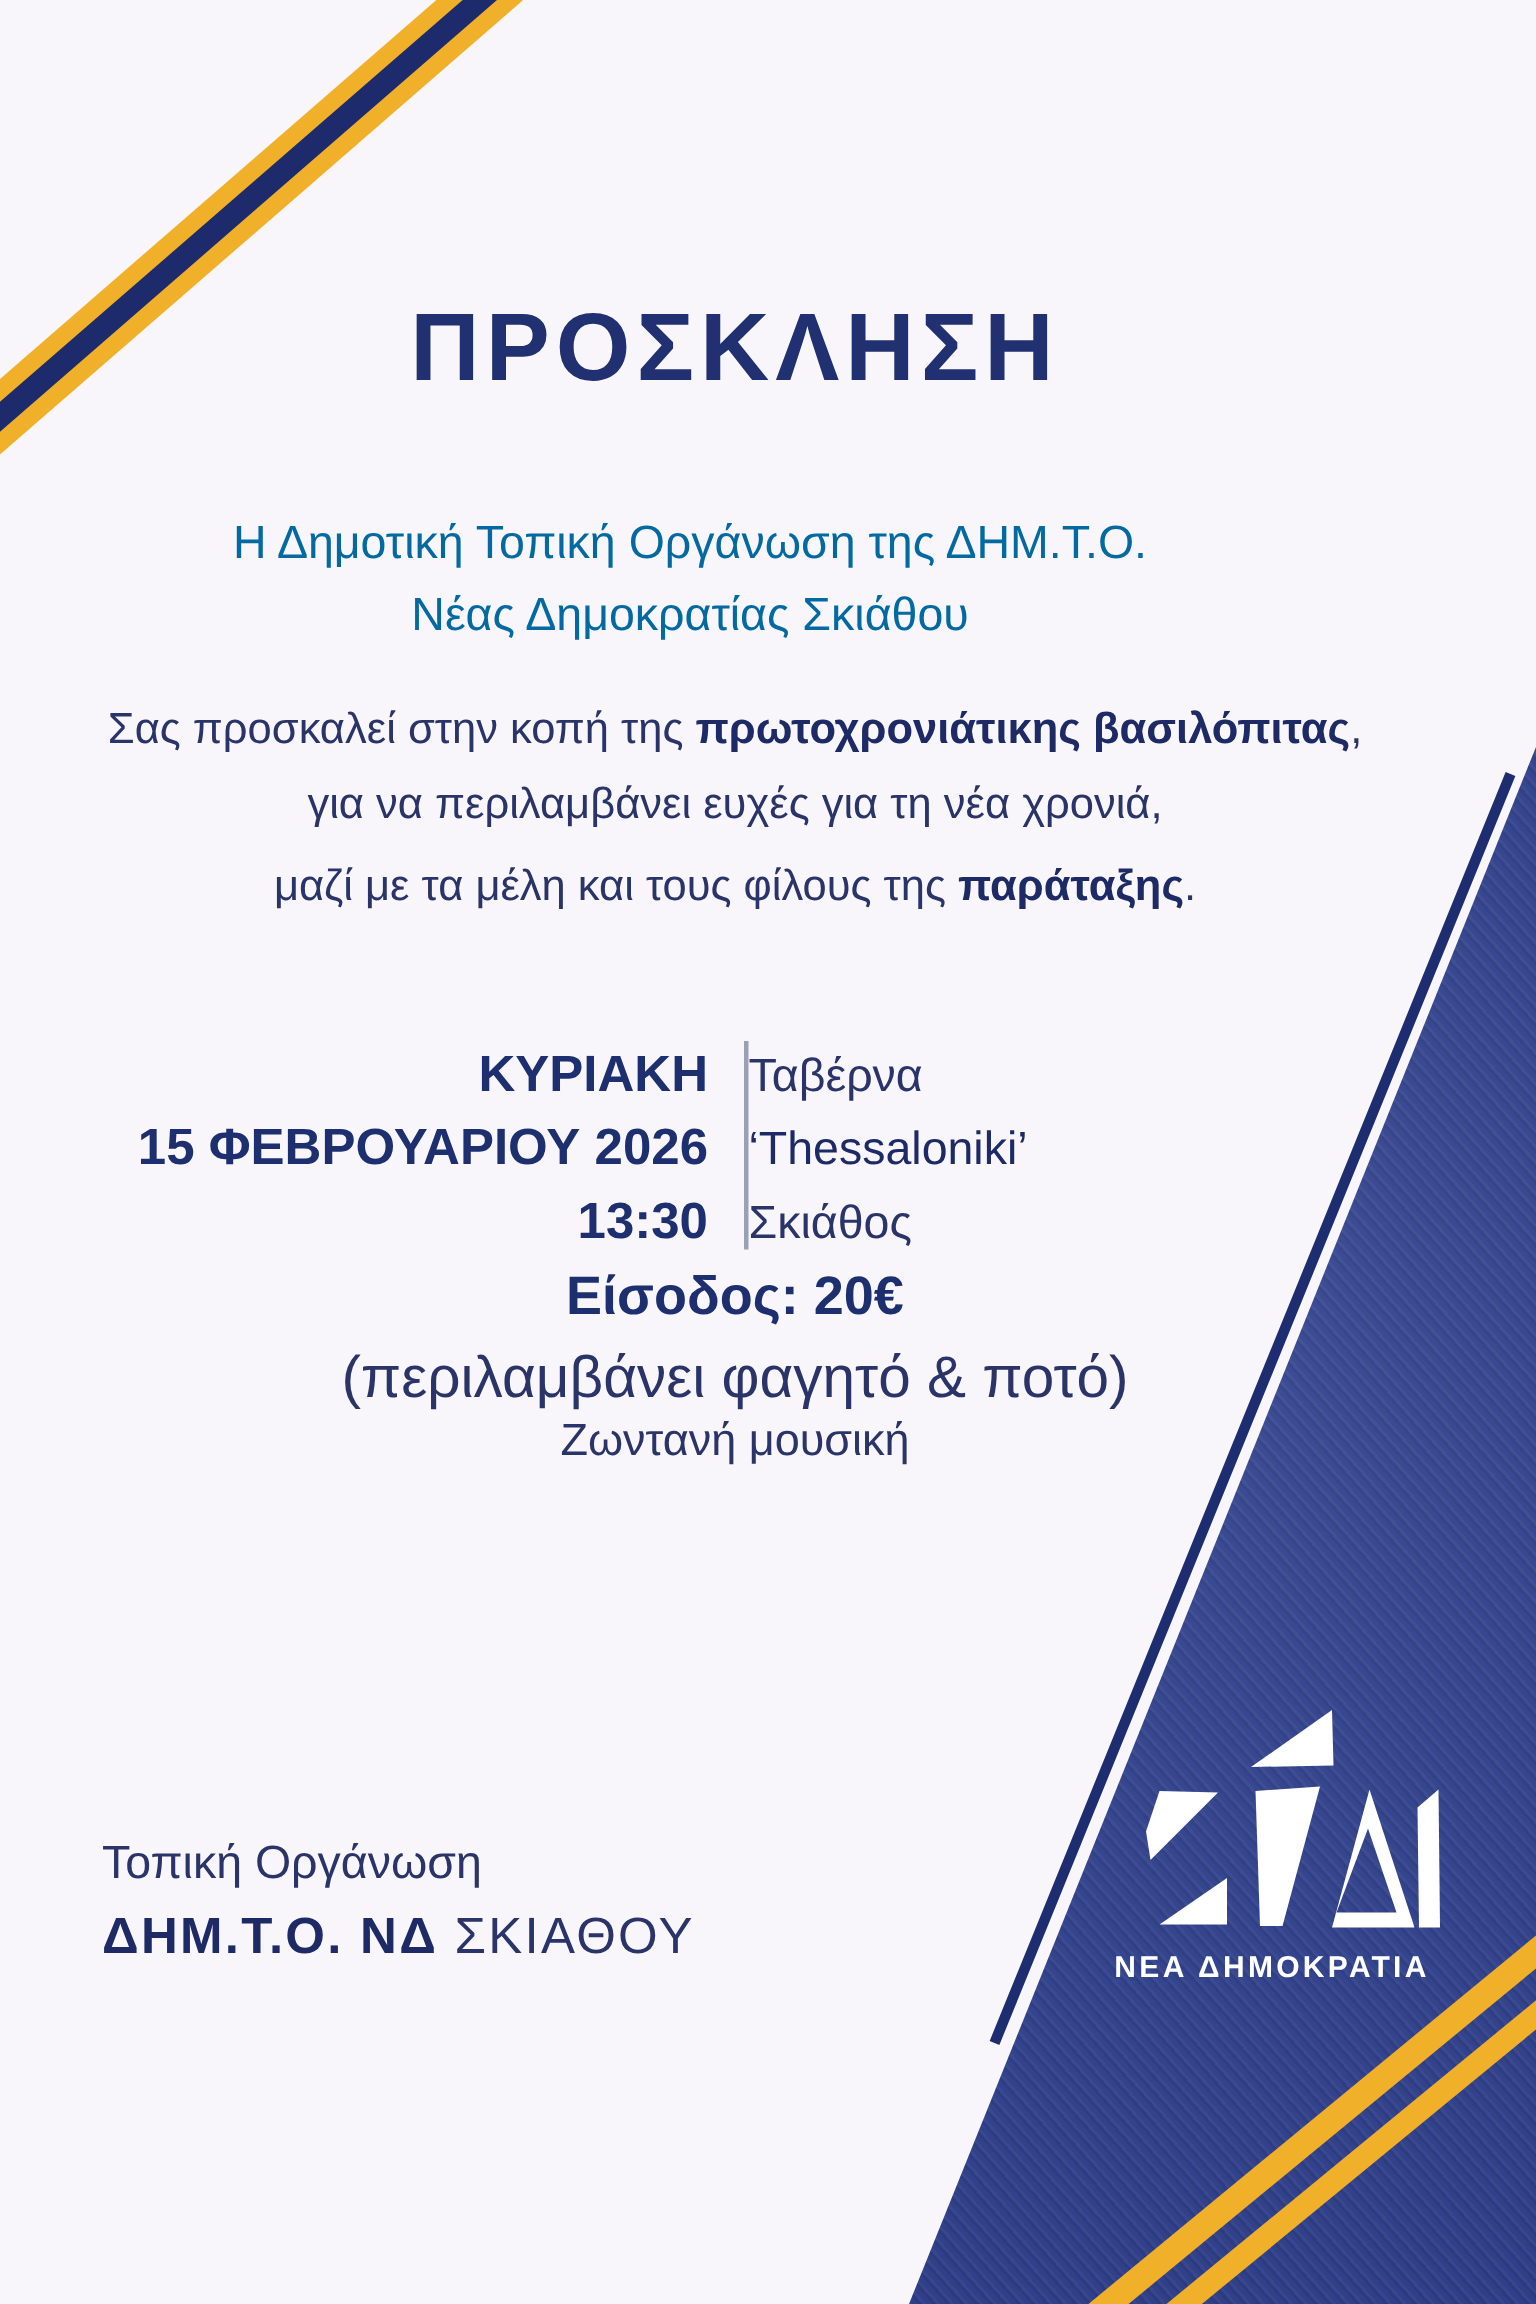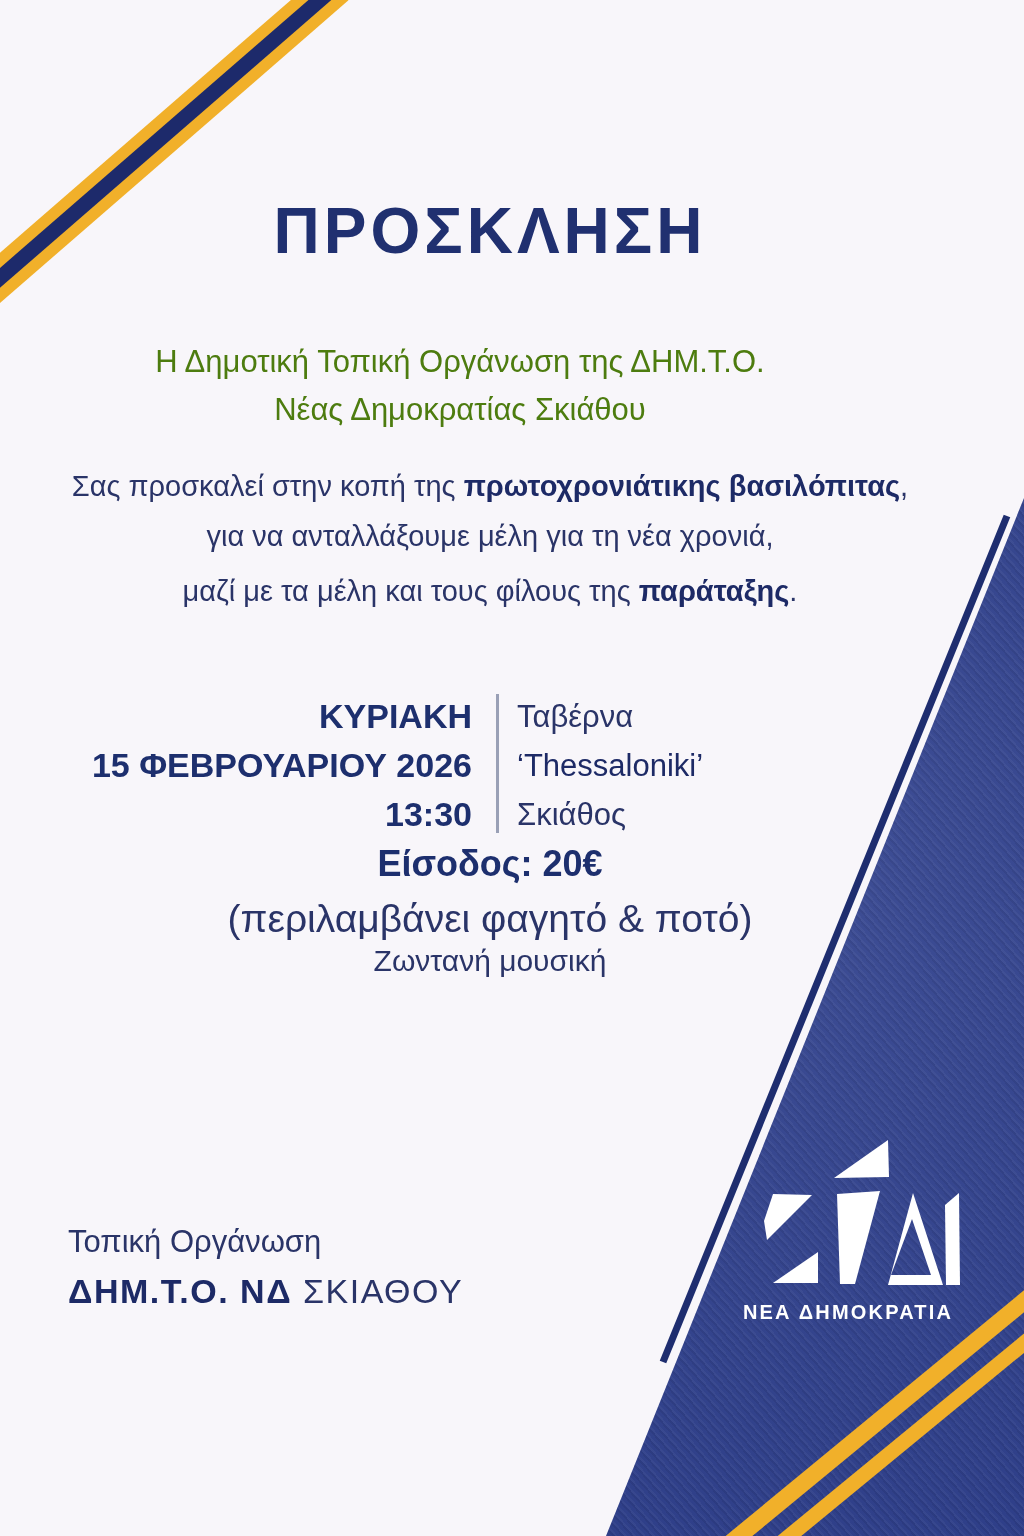--- a/index.html
+++ b/index.html
@@ -17,29 +17,29 @@
     background:
       radial-gradient(ellipse at 78% 55%, rgba(255,255,255,0.08), rgba(5,10,40,0.06) 72%),
       repeating-linear-gradient(48deg, rgba(10,16,50,0.10) 0 2px, rgba(255,255,255,0.04) 2px 4px, rgba(0,0,0,0) 4px 7px),
       #2e3f8c;
   }
   .decor-svg{left:0;top:0;z-index:2;pointer-events:none;}
   .logo-svg{left:740px;top:1128px;z-index:3;}
   
   .txt{z-index:4;text-align:center;left:10px;width:960px;}
   .title{top:194px;font-size:64px;font-weight:700;letter-spacing:4px;color:#203070;}
-  .org{top:338px;left:0;width:920px;font-size:31px;line-height:48px;color:#4d7c0f;}
+  .org{top:338px;left:0;width:920px;font-size:31px;line-height:48px;color:#0369a1;}
   .inv1{top:470px;font-size:29px;}
   .inv2{top:520px;font-size:29px;}
   .inv3{top:575px;font-size:29px;}
   .b{font-weight:700;color:#1d2a66;margin-top:40px;}
   .event{top:692px;left:60px;width:840px;z-index:4;display:flex;align-items:stretch;text-align:right;}
   .event .left{width:412px;font-size:34px;font-weight:700;line-height:49px;color:#1d2f6e;white-space:nowrap;}
   .event .divider{width:3px;background:#9aa0b6;margin-left:24px;margin-top:2px;margin-bottom:6px;}
-  .event .right{flex:1;text-align:left;margin-left:18px;font-size:31px;line-height:49px;color:#2a3468;}
+  .event .right{flex:1;text-align:left;font-size:31px;line-height:49px;color:#2a3468;}
   .event .right .venue-name{font-weight:400;color:#1d2a66;}
   .entry{top:843px;font-size:36px;font-weight:700;color:#1d2f6e;}
   .includes{top:897px;font-size:39px;}
   .music{top:944px;font-size:30px;}
   .footer1{top:1224px;left:68px;width:500px;text-align:left;z-index:4;font-size:31px;}
   .footer2{top:1272px;left:68px;width:520px;text-align:left;z-index:4;font-size:34px;letter-spacing:1.5px;}
   .nd-label{top:1301px;left:728px;width:240px;z-index:4;text-align:center;
     font-size:20px;font-weight:700;color:#ffffff;letter-spacing:2.2px;white-space:nowrap;}
 </style>
 </head>
@@ -73,21 +73,21 @@
   <div class="abs nd-label">ΝΕΑ ΔΗΜΟΚΡΑΤΙΑ</div>
 
   <div class="abs txt title">ΠΡΟΣΚΛΗΣΗ</div>
 
   <div class="abs txt org">
     <div>Η Δημοτική Τοπική Οργάνωση της ΔΗΜ.Τ.Ο.</div>
     <div>Νέας Δημοκρατίας Σκιάθου</div>
   </div>
 
   <div class="abs txt inv1"><span>Σας προσκαλεί στην κοπή της </span><span class="b">πρωτοχρονιάτικης βασιλόπιτας</span><span>,</span></div>
-  <div class="abs txt inv2">για να ανταλλάξουμε μέλη για τη νέα χρονιά,</div>
+  <div class="abs txt inv2">για να περιλαμβάνει ευχές για τη νέα χρονιά,</div>
   <div class="abs txt inv3"><span>μαζί με τα μέλη και τους φίλους της </span><span class="b">παράταξης</span><span>.</span></div>
 
   <div class="abs event">
     <div class="left">
       <div>ΚΥΡΙΑΚΗ</div>
       <div>15 ΦΕΒΡΟΥΑΡΙΟΥ 2026</div>
       <div>13:30</div>
     </div>
     <div class="divider"></div>
     <div class="right">

